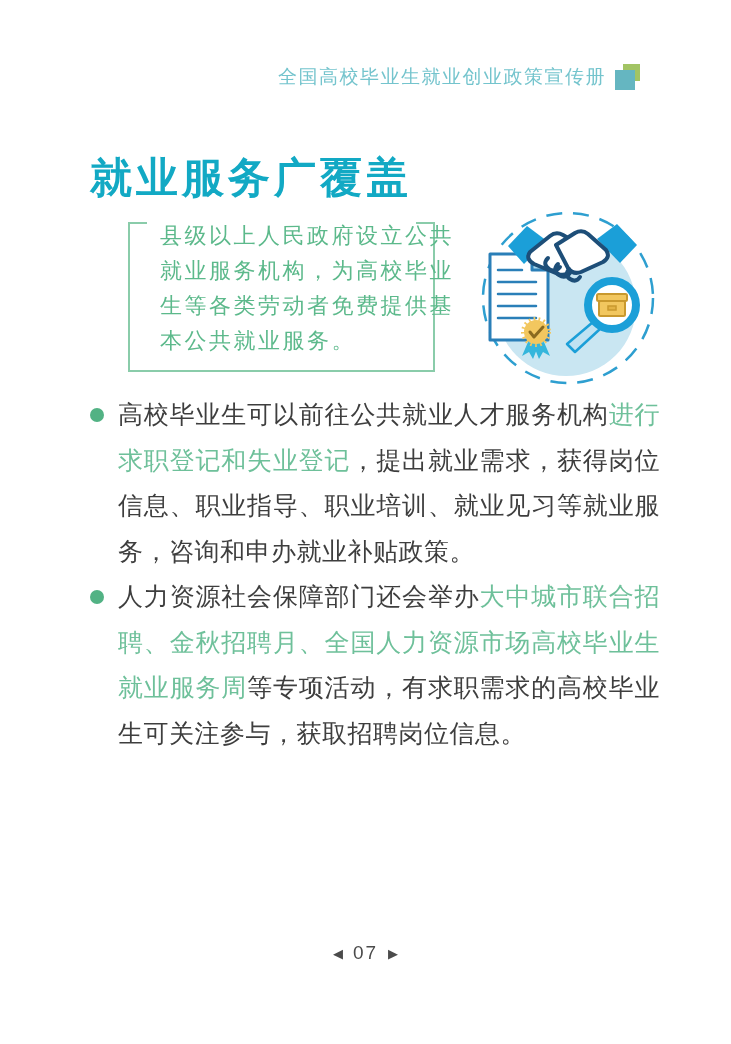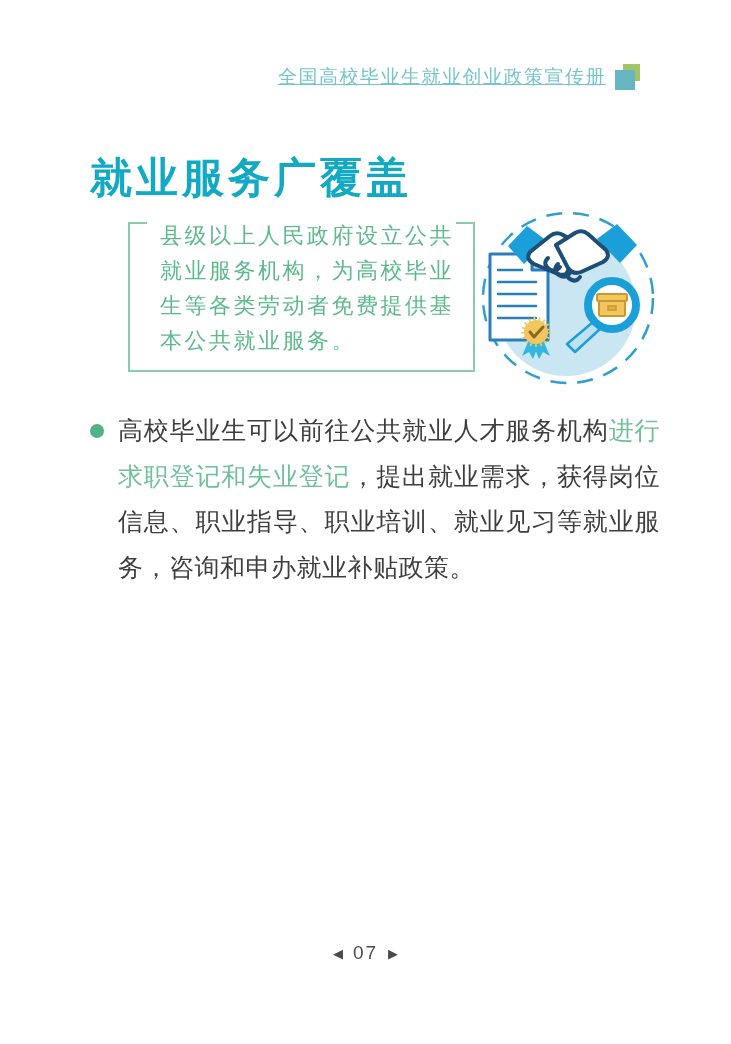--- a/index.html
+++ b/index.html
@@ -10,37 +10,36 @@
   }
 
   
   .header {
     position:absolute; top:64px; right:91px;
     display:flex; align-items:center; gap:9px;
   }
   .header-title {
     font-size:19px; letter-spacing:1.5px;
     color:var(--header-text-teal,#74c4cd);
-    text-decoration:underline;
   }
   .logo { position:relative; width:25px; height:26px; }
   .logo-green { position:absolute; top:0; right:0; width:17px; height:17px; background:var(--logo-green,#a2c464); }
   .logo-teal  { position:absolute; left:0; bottom:0; width:20px; height:20px; background:var(--logo-teal,#65b6c1); }
 
   
   .page-title {
     position:absolute; left:90px; top:122px;
     font-size:42px; font-weight:bold; letter-spacing:4px;
     color:var(--heading-teal,#12a9c4);
     text-align:center;
   }
 
   
   .quote-box {
-    position:absolute; left:128px; top:222px; width:347px; height:150px;
+    position:absolute; left:128px; top:222px; width:307px; height:150px;
     box-sizing:border-box;
     border-left:2px solid var(--quote-border,#8accaa);
     border-right:2px solid var(--quote-border,#8accaa);
     border-bottom:2px solid var(--quote-border,#8accaa);
   }
   .quote-box::before, .quote-box::after {
     content:''; position:absolute; top:0; width:17px; height:2px;
     background:var(--quote-border,#8accaa);
   }
   .quote-box::before { left:0; }
@@ -49,21 +48,21 @@
     position:absolute; left:30px; top:-4px; width:294px;
     font-size:22px; line-height:35px; letter-spacing:2.5px;
     color:var(--quote-text-green,#5cb98b);
     text-align:justify;
   }
 
   
   .illustration { position:absolute; left:478px; top:206px; width:180px; height:190px; }
 
   
-  .bullets { position:absolute; left:90px; top:408px; width:570px; }
+  .bullets { position:absolute; left:90px; top:392px; width:570px; }
   .bullet {
     position:relative; padding-left:28px; margin:0;
     font-size:25px; line-height:45.5px; letter-spacing:0.5px;
     color:var(--body-text,#3e3e3e); text-align:justify;
   }
   .bullet .dot {
     position:absolute; left:0; top:16px; width:14px; height:14px;
     border-radius:50%; background:var(--bullet-dot,#52b284);
   }
   .seg-green { color:var(--green-text-body,#6ec09a); }
@@ -145,20 +144,24 @@
 </div>
 
 <div class="bullets">
 
   <p class="bullet">
     <span class="dot"></span>
     <span>高校毕业生可以前往公共就业人才服务机构</span><span class="seg-green">进行求职登记和失业登记</span><span>，提出就业需求，获得岗位信息、职业指导、职业培训、就业见习等就业服务，咨询和申办就业补贴政策。</span>
   </p>
 
 
+  <p class="bullet">
+    <span class="dot"></span>
+    <span>人力资源社会保障部门还会举办</span><span class="seg-green">大中城市联合招聘、金秋招聘月、全国人力资源市场高校毕业生就业服务周</span><span>等专项活动，有求职需求的高校毕业生可关注参与，获取招聘岗位信息。</span>
+  </p>
 
 </div>
 
 <div class="footer">
   <span class="arrow">◀</span>
   <span class="page-num">07</span>
   <span class="arrow">▶</span>
 </div>
 
 </body></html>

